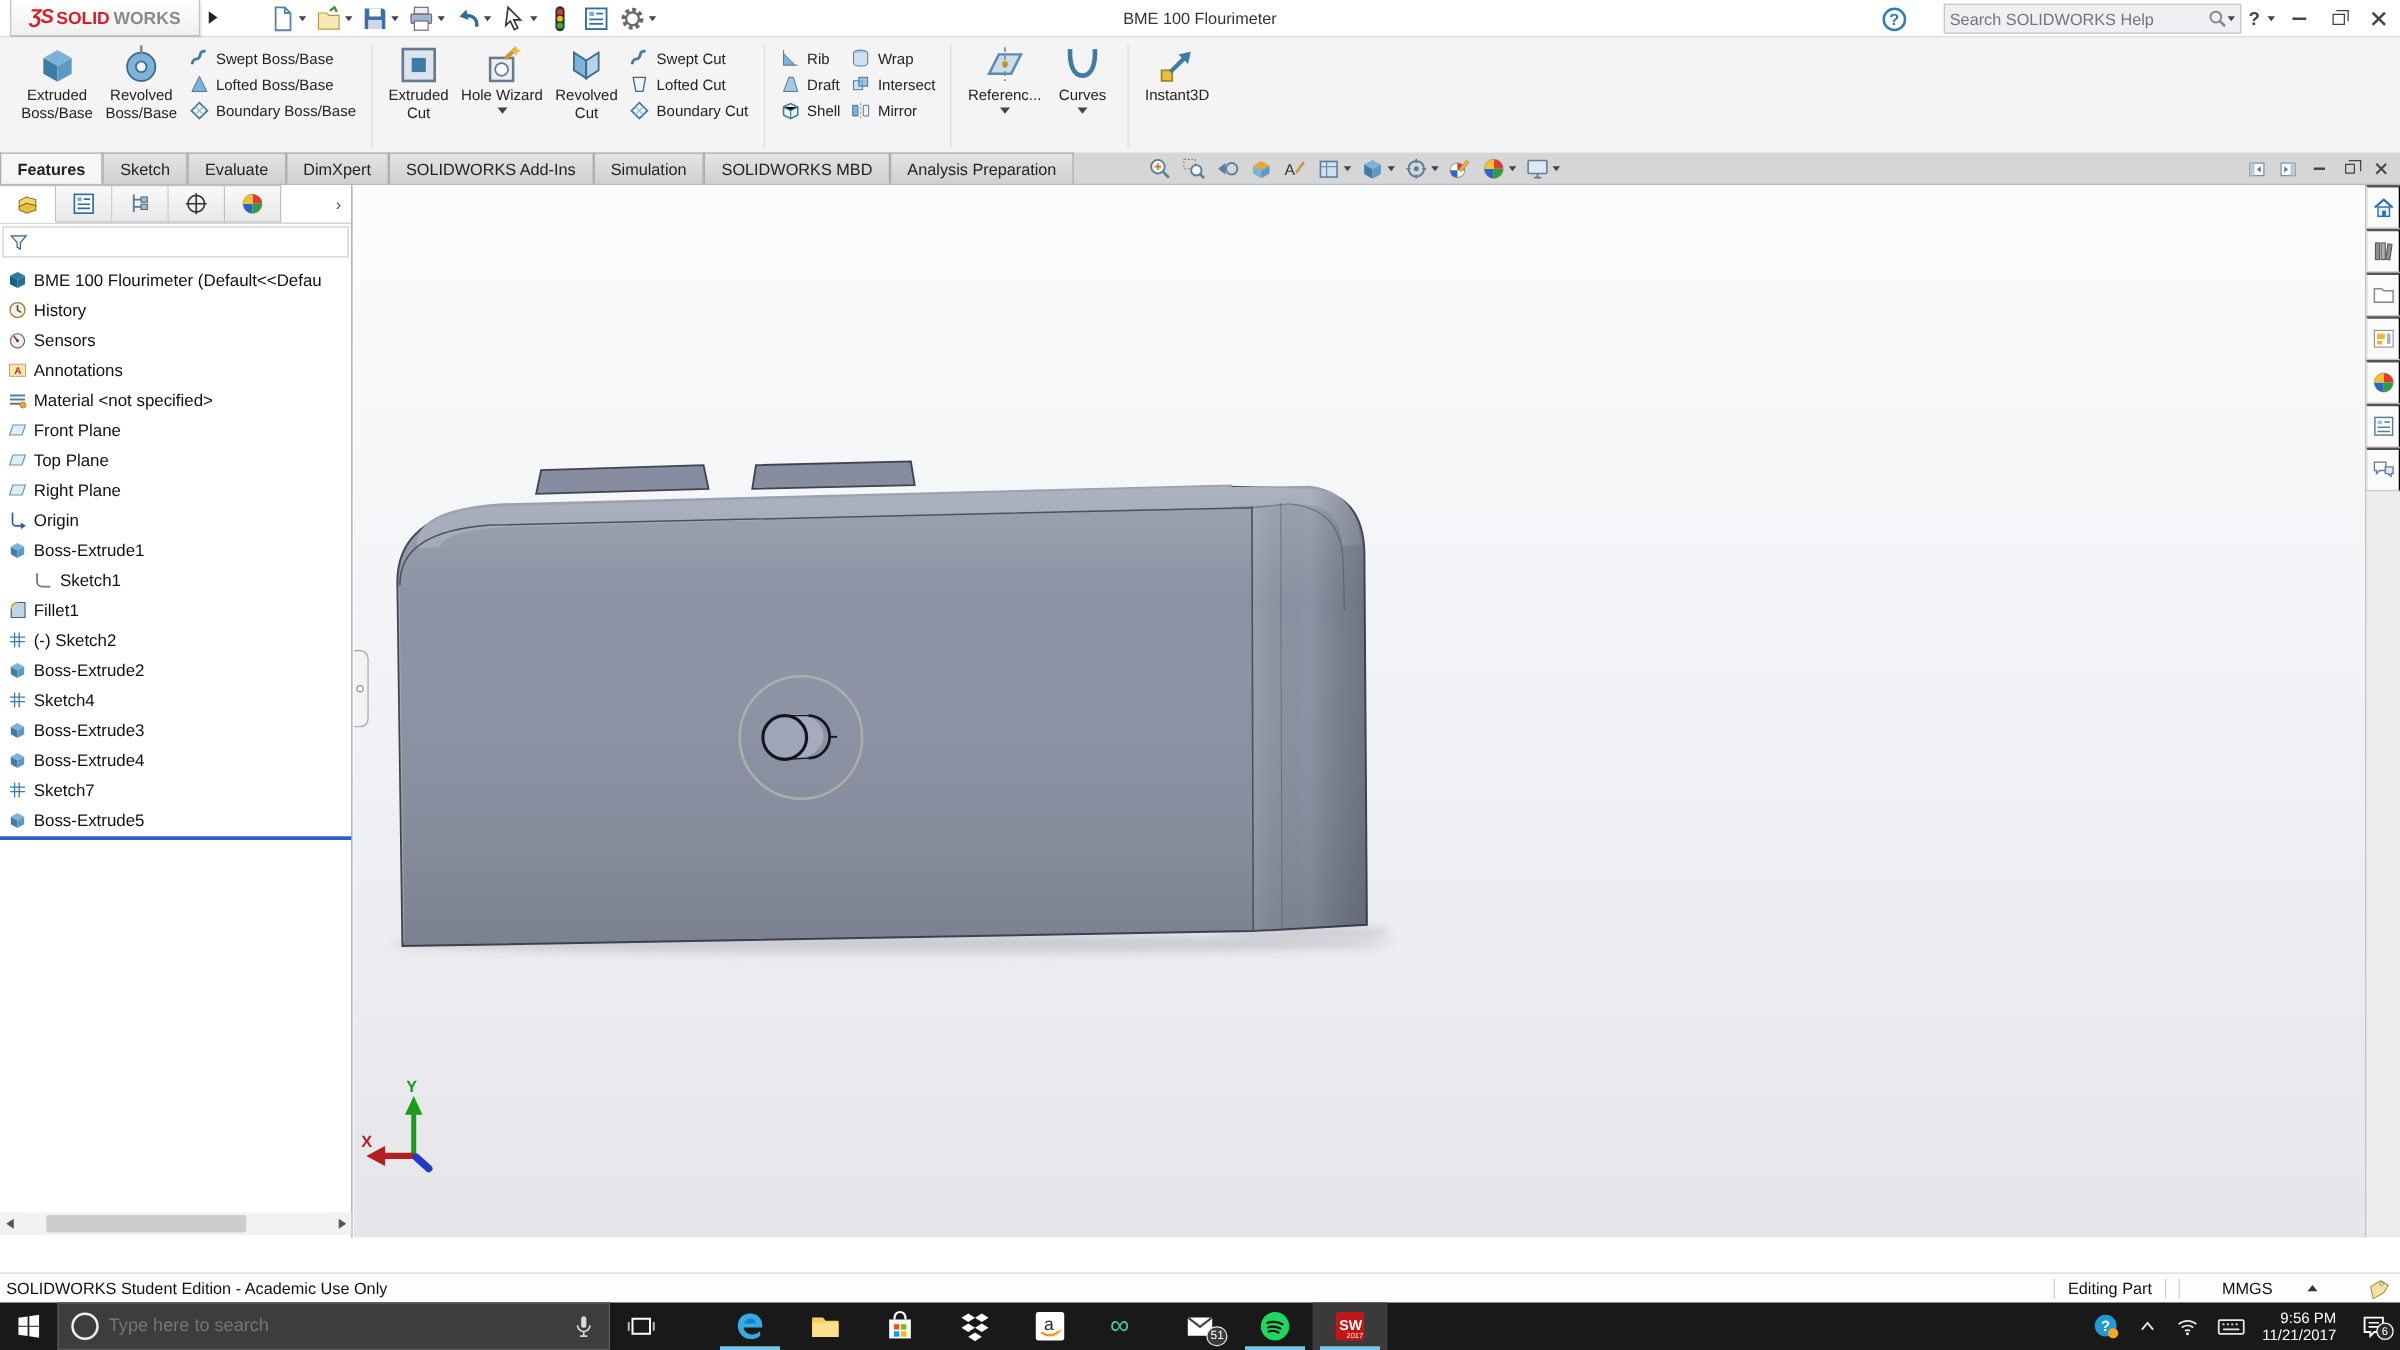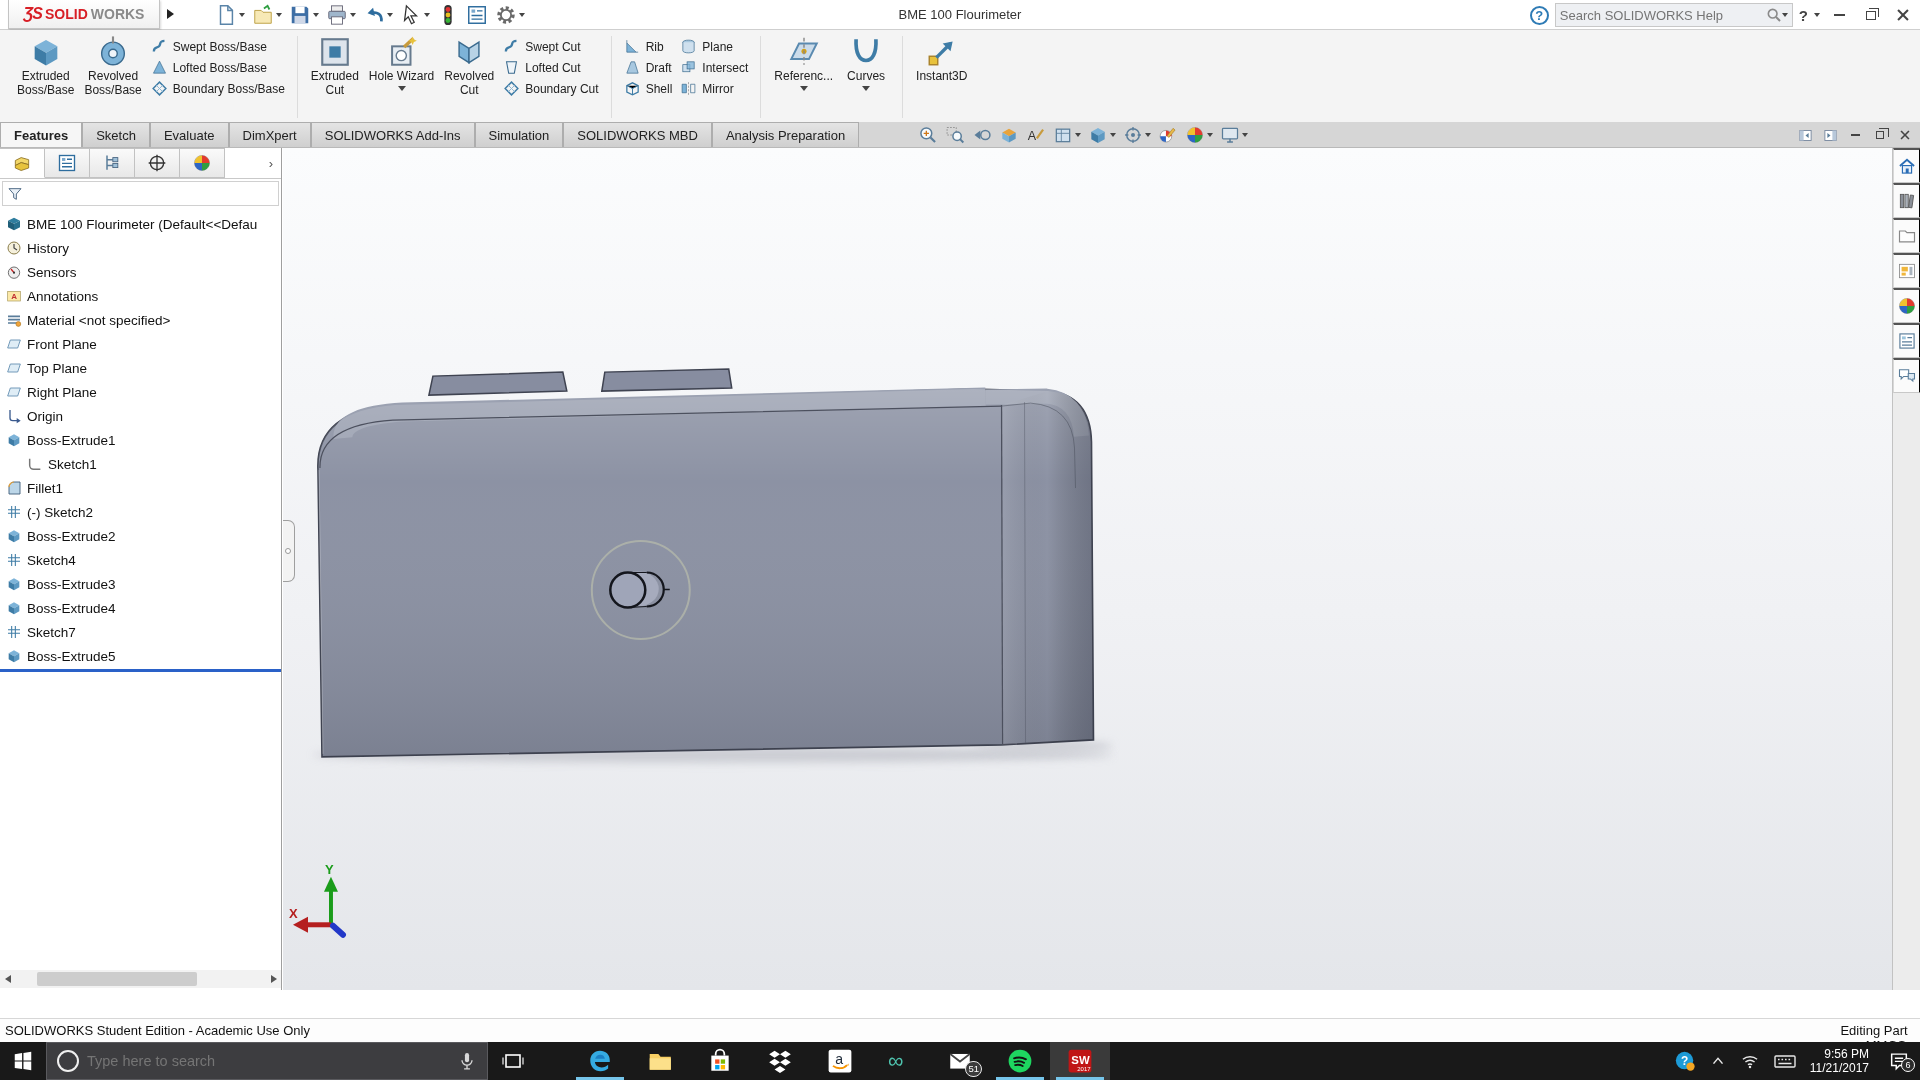--- a/index.html
+++ b/index.html
@@ -18,21 +18,21 @@
   .logo-mark { color:#d81f26; font-weight:bold; font-style:italic; font-size:16px; letter-spacing:-1px; }
   .logo-solid { color:#d81f26; font-weight:bold; font-size:14px; letter-spacing:0; }
   .logo-works { color:#8a8a8a; font-weight:bold; font-size:14px; }
   .logo-flyout { position:absolute; left:163px; top:4px; width:14px; height:20px; border:none; background:transparent; cursor:pointer; }
   .logo-flyout i { display:block; width:0; height:0; border-top:5px solid transparent; border-bottom:5px solid transparent; border-left:7px solid #222; margin:auto; }
   .qat { position:absolute; left:212px; top:0; height:30px; display:flex; align-items:center; gap:1px; }
   .qat-btn { display:flex; align-items:center; gap:2px; padding:2px 3px; background:transparent; border:none; cursor:pointer; }
   .title-center { position:absolute; left:0; right:0; text-align:center; font-size:13px; color:#333; pointer-events:none; }
   .tb-right { position:absolute; right:4px; top:0; height:30px; display:flex; align-items:center; gap:6px; }
   .help-circle { width:19px; height:19px; border-radius:50%; border:2px solid #2e7bb5; color:#2e7bb5; font-weight:bold; font-size:13px; text-align:center; line-height:15px; background:#fff; }
-  .search-box { display:flex; align-items:center; background:#eef0f3; border:1px solid #c8c8c8; height:24px; width:238px; padding:0 4px; }
+  .search-box { display:flex; align-items:center; background:#eef0f3; border:1px solid #c8c8c8; height:24px; width:238px; padding:0 4px;margin-left:24px; }
   .search-box input { border:none; background:transparent; outline:none; flex:1; font-size:13px; color:#666; font-family:inherit; }
   .mag { width:16px; height:16px; }
   .q-help { font-size:15px; font-weight:bold; color:#444; }
   .wbtn { width:26px; height:24px; background:transparent; border:none; display:flex; align-items:center; justify-content:center; cursor:pointer; }
   .min-g { width:11px; height:2px; background:#444; }
   .restore-g { width:10px; height:9px; border:1.5px solid #444; position:relative; }
   .restore-g::before { content:""; position:absolute; left:2px; top:-4px; width:9px; height:8px; border:1.5px solid #444; border-bottom:none; border-left:none; }
   .close-g { position:relative; width:12px; height:12px; }
   .close-g::before,.close-g::after { content:""; position:absolute; left:5px; top:-1px; width:2px; height:14px; background:#444; }
   .close-g::before { transform:rotate(45deg);} .close-g::after { transform:rotate(-45deg);}
@@ -103,21 +103,21 @@
   .nbtn { width:19px; height:20px; background:#aab0bf; border:1px solid #8890a3; display:flex; align-items:center; justify-content:center; cursor:pointer; position:relative; }
   .nbtn .tri-l,.nbtn .tri-r { border-right-color:#39405a; border-left-color:#39405a; }
   .nbtn .bar { position:absolute; width:2px; height:9px; background:#39405a; }
   .nbtn .bar.left { left:4px; } .nbtn .bar.right { right:4px; }
   .mtab { padding:0 18px; line-height:26px; font-size:13px; background:#d8d5ce; border:1px solid #a6a6a6; border-bottom:none; cursor:pointer; font-family:inherit; }
   .mtab.active { background:#fff; font-weight:bold; }
 
   
   #statusbar { position:absolute; left:0; top:1018px; width:1920px; height:24px; background:#fdfdfd; border-top:1px solid #d7d7d7; display:flex; align-items:center; }
   .sb-left { padding-left:5px; font-size:13px; color:#111; }
-  .sb-right { position:absolute; right:8px; display:flex; align-items:center; height:16px; gap:0;flex-direction:column; }
+  .sb-right { position:absolute; right:8px; display:flex; align-items:center; height:16px; gap:0; }
   .sb-sep { width:1px; height:16px; background:#cfcfcf; margin:0 10px; }
   .sb-item { font-size:13px; color:#111; }
   .units-caret { width:0;height:0;border-left:4px solid transparent;border-right:4px solid transparent;border-bottom:5px solid #333; margin-left:28px; margin-right:40px; }
 
   
   #taskbar { position:absolute; left:0; top:1042px; width:1920px; height:38px; background:#191919; display:flex; align-items:center; }
   .tb-start { width:46px; height:38px; background:transparent; border:none; display:flex; align-items:center; justify-content:center; cursor:pointer; }
   .tb-search { width:442px; height:38px; background:#3d3d40; border:1px solid #5a5a5e; display:flex; align-items:center; gap:8px; padding:0 10px; }
   .cortana-ring { width:22px; height:22px; border-radius:50%; border:2.5px solid #f0f0f0; flex:none; }
   .tb-search input { flex:1; background:transparent; border:none; outline:none; color:#a3a3a3; font-size:14.5px; font-family:inherit; }
@@ -709,21 +709,21 @@
             </svg>
             <span>Shell</span>
           </button>
         </div>
       <div class="smallcol">
 
           <button class="smallbtn">
             <svg class="ic">
               <use href="#m-wrap"></use>
             </svg>
-            <span>Plane</span>
+            <span>Wrap</span>
           </button>
 
           <button class="smallbtn">
             <svg class="ic">
               <use href="#m-intersect"></use>
             </svg>
             <span>Intersect</span>
           </button>
 
           <button class="smallbtn">

